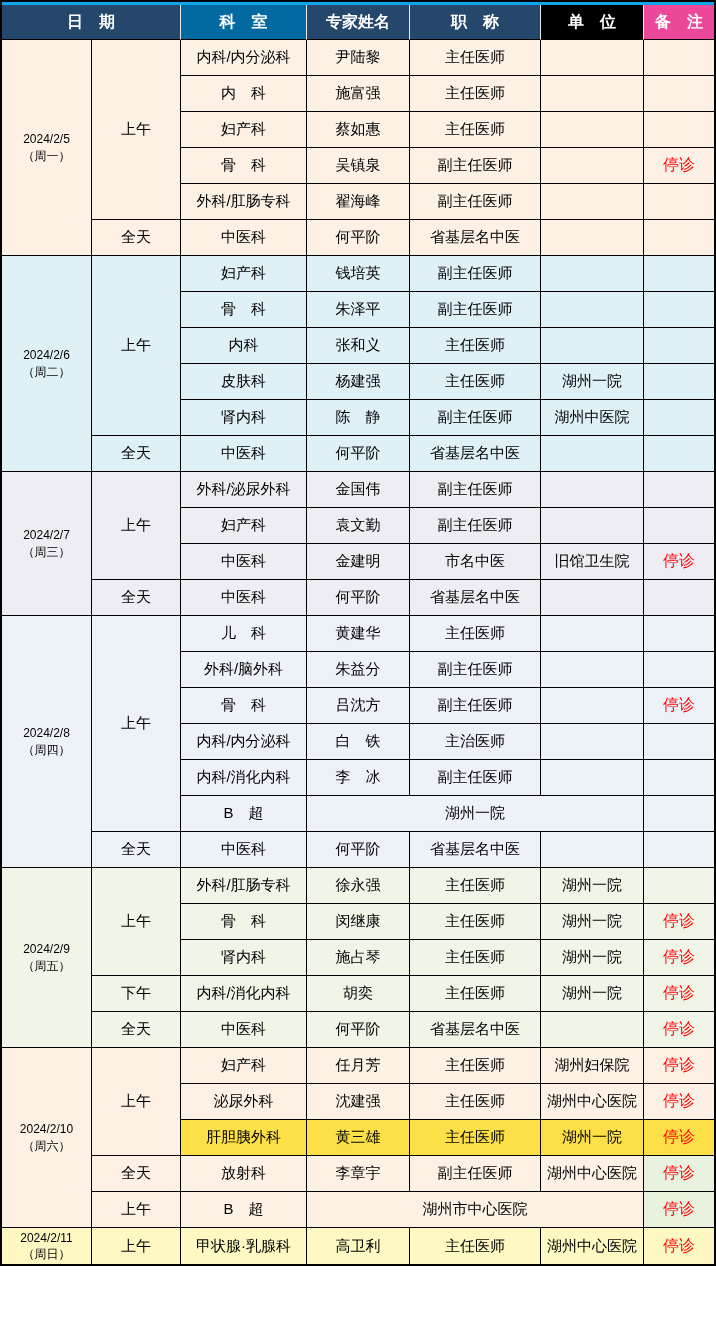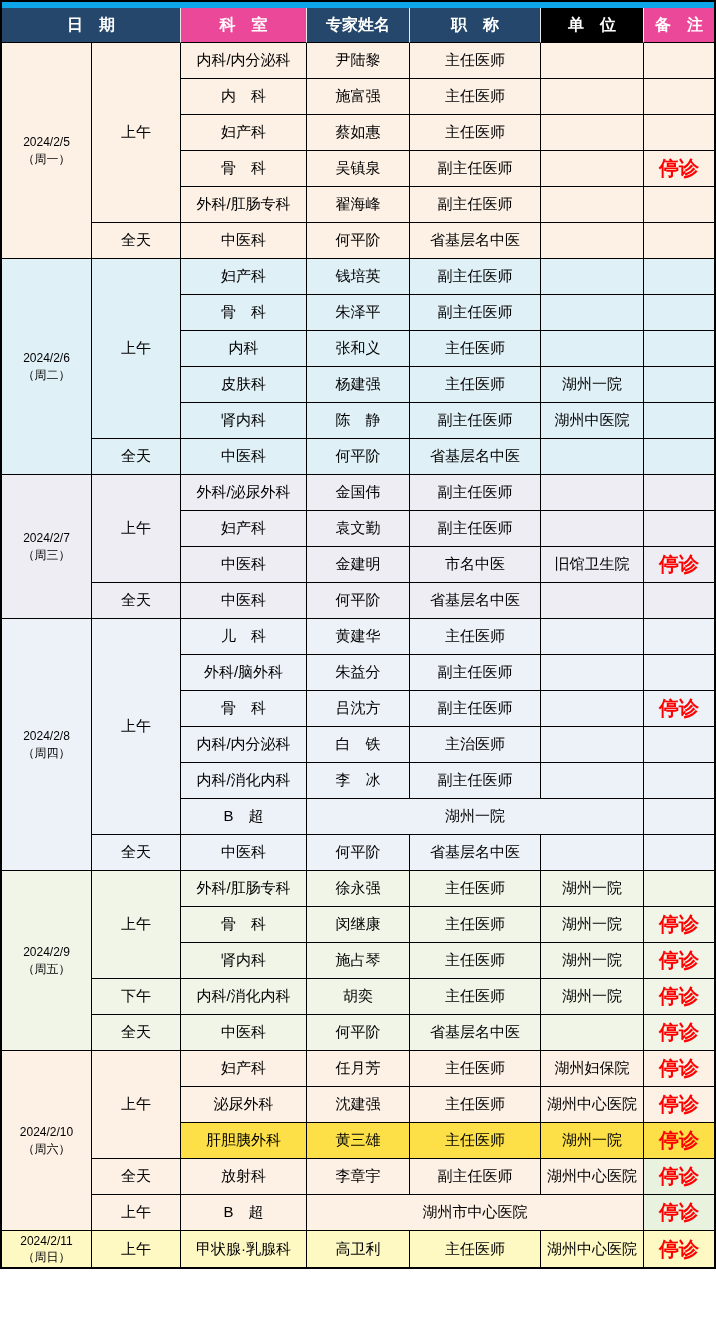--- a/index.html
+++ b/index.html
@@ -2,51 +2,51 @@
 <html><head>
 <meta charset="utf-8">
 <style>
   * { box-sizing: border-box; }
   html, body { margin: 0; padding: 0; background: #fff; }
   body { width: 716px; font-family: "Liberation Sans", "DejaVu Sans", sans-serif; color: #000; }
   .page { width: 716px; border: 2px solid #000; background: #fff; }
   .title-bar { height: 33px; display: flex; align-items: center; justify-content: center;
                font-size: 22px; font-weight: bold; letter-spacing: 1px; background: #fff; }
   table.schedule { width: 100%; table-layout: fixed; border-collapse: separate; border-spacing: 0;
-                   border-top: 6px solid #0ea5e9; }
+                   border-top: 3px solid #0ea5e9; }
   thead th { color: #fff; font-weight: bold; font-size: 16px; height: 35px;
              border-right: 1px solid #e8e8e8; border-bottom: 1px solid #000;
              text-align: center; vertical-align: middle; padding: 0; }
   thead th.col-last { border-right: none; }
   tbody td { border-right: 1px solid #000; border-bottom: 1px solid #000;
              text-align: center; vertical-align: middle; font-size: 15px;
              height: 36px; padding: 0 2px; overflow: hidden; }
   tbody td.col-last { border-right: none; }
   tbody tr:last-child td { border-bottom: none; }
   td.date-cell { font-size: 12px; line-height: 1.35; }
-  td.remark-cell { font-size: 20px; font-weight: bold; }
+  td.remark-cell { font-size: 16px; }
 </style>
 </head>
 <body>
 
 <div class="page">
   <table class="schedule">
     <colgroup>
       <col style="width:90px">
         <col style="width:89px">
         <col style="width:126px">
       <col style="width:103px">
         <col style="width:131px">
         <col style="width:103px">
         <col style="width:70px">
     </colgroup>
     <thead>
       <tr>
         <th colspan="2" style="background: rgb(36, 71, 107);">日　期</th>
-        <th style="background: #ec4899;">科　室</th>
+        <th style="background: #0369a1;">科　室</th>
         <th style="background: rgb(36, 71, 107);">专家姓名</th>
         <th style="background: rgb(36, 71, 107);">职　称</th>
         <th style="background: #000000;">单　位</th>
         <th class="col-last" style="background: #ec4899;">备　注</th>
       </tr>
     </thead>
     <tbody>
         <tr style="background: rgb(253, 240, 229);">
           <td class="date-cell" rowspan="6">
             <div>2024/2/5</div>

